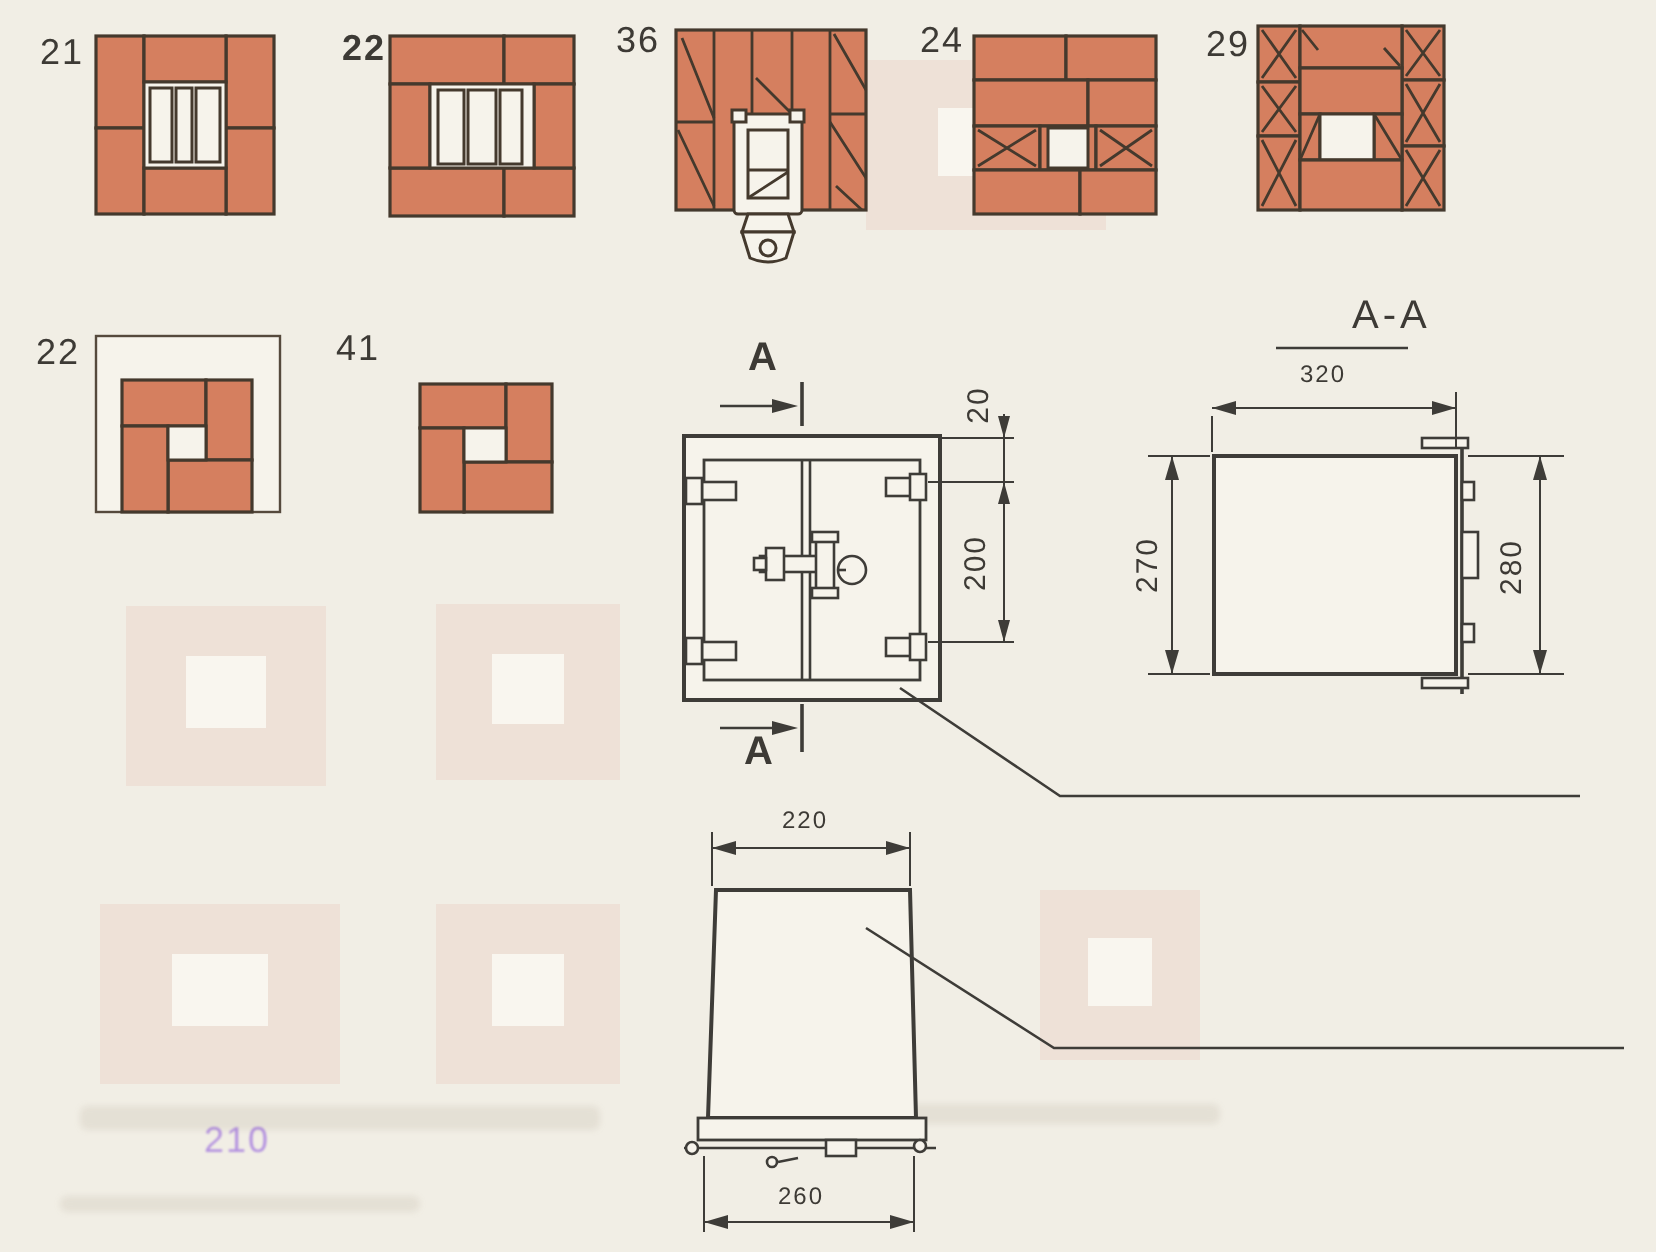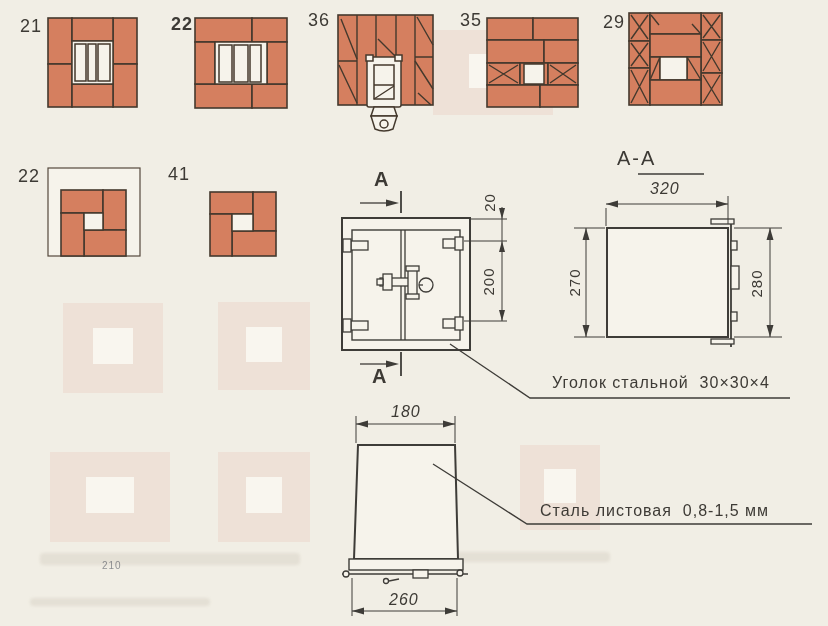--- a/index.html
+++ b/index.html
@@ -18,26 +18,26 @@
   .otl{fill:var(--paper2,#f6f3eb);stroke:#55493c;stroke-width:1.2;}
   .dw{fill:var(--paper2,#f6f3eb);stroke:var(--draw,#3e3c38);stroke-width:1.4;}
   .dw2{fill:var(--paper2,#f6f3eb);stroke:var(--draw,#3e3c38);stroke-width:2;}
   .dwf{fill:var(--paper2,#f6f3eb);stroke:var(--draw,#3e3c38);stroke-width:1.3;}
   .ln{stroke:var(--draw,#3e3c38);stroke-width:1.3;fill:none;}
   .ln2{stroke-width:1.8;}
   .dim{stroke:var(--draw,#3e3c38);stroke-width:1;fill:none;}
   .ah{fill:var(--draw,#3e3c38);stroke:none;}
 
   .lbl{position:absolute;color:var(--ink,#3d3a35);font-size:18px;letter-spacing:1px;}
-  .dimtxt{position:absolute;color:var(--ink,#3d3a35);font-size:16px;letter-spacing:1px;white-space:pre;font-style:italic;}
+  .dimtxt{position:absolute;color:var(--ink,#3d3a35);font-size:12px;letter-spacing:1px;white-space:pre;}
   .vdim{position:absolute;color:var(--ink,#3d3a35);font-size:15px;letter-spacing:1px;transform:rotate(-90deg);transform-origin:center;white-space:nowrap;}
   .seclet{position:absolute;color:var(--ink,#3d3a35);font-size:20px;font-weight:bold;}
   .sectitle{position:absolute;color:var(--ink,#3d3a35);font-size:20px;letter-spacing:2px;}
   .note{position:absolute;color:var(--ink,#3d3a35);font-size:16px;letter-spacing:1px;white-space:pre;}
-  .ghosttxt{position:absolute;color:#0f172a;font-size:10px;opacity:.45;filter:blur(.4px);letter-spacing:1px;}
+  .ghosttxt{position:absolute;color:#6d28d9;font-size:18px;opacity:.45;filter:blur(.4px);letter-spacing:1px;}
 </style>
 </head>
 <body>
 
 <div id="page">
 
   <div class="ghost" style="left:433px;top:30px;width:120px;height:85px;">
       <div class="gin"></div>
     </div>
   <div class="ghost" style="left:63px;top:303px;width:100px;height:90px;">
@@ -232,36 +232,34 @@
         <polygon class="ah" points="352,611 364,607.5 364,614.5"></polygon>
         <polygon class="ah" points="457,611 445,607.5 445,614.5"></polygon>
       </g>
       <path class="ln" d="M433,464 L527,524 H812"></path>
     </g>
   </svg>
 
   <span class="lbl" style="left:20px;top:16px;text-align:center;">21</span>
   <span class="lbl" style="left:171px;top:14px;font-weight:bold;">22</span>
   <span class="lbl" style="left:308px;top:10px;">36</span>
-  <span class="lbl" style="left:460px;top:10px;">35</span>
+  <span class="lbl" style="left:460px;top:10px;">24</span>
   <span class="lbl" style="left:603px;top:12px;">29</span>
   <span class="lbl" style="left:18px;top:166px;">22</span>
   <span class="lbl" style="left:168px;top:164px;">41</span>
 
   <span class="seclet" style="left:374px;top:168px;">А</span>
   <span class="seclet" style="left:372px;top:365px;">А</span>
 
   <span class="vdim" style="left:480px;top:194px;">20</span>
   <span class="vdim" style="left:474px;top:273px;">200</span>
 
-  <span class="sectitle" style="left:617px;top:147px;">А-А</span>
+  <span class="sectitle" style="left:676px;top:147px;">А-А</span>
   <span class="dimtxt" style="left:650px;top:180px;">320</span>
   <span class="vdim" style="left:560px;top:274px;">270</span>
   <span class="vdim" style="left:742px;top:275px;">280</span>
 
-  <span class="dimtxt" style="left:391px;top:403px;">180</span>
+  <span class="dimtxt" style="left:391px;top:403px;">220</span>
   <span class="dimtxt" style="left:389px;top:591px;text-align:center;">260</span>
 
-  <span class="note" style="left:552px;top:374px;">Уголок стальной  30×30×4</span>
-  <span class="note" style="left:540px;top:502px;">Сталь листовая  0,8-1,5 мм</span>
 
   <span class="ghosttxt" style="left:102px;top:560px;">210</span>
 </div>
 
 </body></html>

